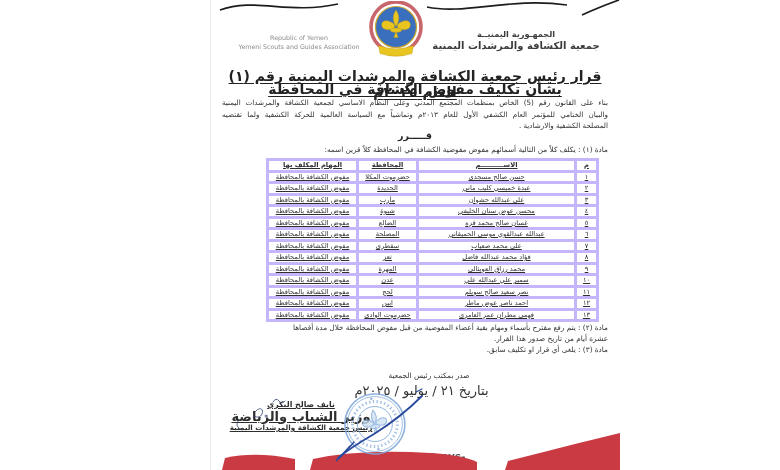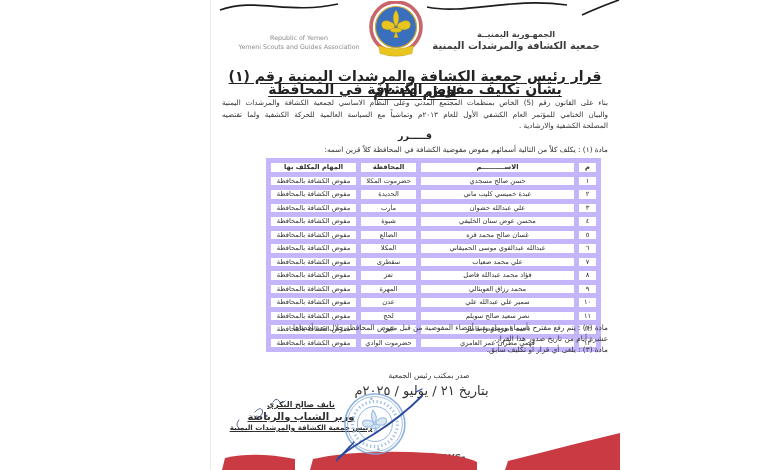--- a/index.html
+++ b/index.html
@@ -24,31 +24,31 @@
 
   .preamble{left:222px;top:97px;width:386px;font-size:7.2px;line-height:11.5px;color:#333;text-align:right;}
   .preamble .just{text-align:justify;text-align-last:justify;}
   .decision{left:210px;top:130px;width:410px;font-size:9.5px;font-weight:bold;color:#222;letter-spacing:1px;}
   .article{left:222px;width:386px;font-size:7.3px;color:#333;line-height:10px;}
   .a1{top:145px;} .a2l1{top:323px;} .a2l2{top:334px;} .a3{top:345px;} .a4{top:356px;}
 
   
   table.roster{position:absolute;left:266px;top:158px;width:330px;border-collapse:collapse;
     table-layout:fixed;direction:rtl;font-size:6.7px;color:#2f2f2f;}
-  table.roster th,table.roster td{border:5px solid #c4b5fd;padding:0 2px;height:9.6px;
-    line-height:8.5px;text-align:center;overflow:hidden;white-space:nowrap;font-weight:normal;}
+  table.roster th,table.roster td{border:3px solid #c4b5fd;padding:0 2px;height:9.6px;
+    line-height:8.5px;text-align:center;overflow:hidden;white-space:nowrap;font-weight:normal;text-decoration:underline;}
   table.roster th{font-weight:bold;height:10.5px;}
   col.c-num{width:22px;} col.c-name{width:158px;} col.c-gov{width:60px;} col.c-task{width:90px;}
 
   
   .issued1{left:224px;top:371px;width:410px;font-size:7.4px;color:#333;}
   .issued2{left:210px;top:383px;width:410px;font-size:13px;color:#333;padding-left:13px;}
   .sig-block{left:215px;top:399px;width:172px;text-align:center;font-weight:bold;color:#2e2e2e;text-decoration:underline;}
   .sig-block .s1{font-size:7.8px;line-height:11.5px;}
-  .sig-block .s2{font-size:10px;line-height:11.5px;}
+  .sig-block .s2{font-size:13px;line-height:11.5px;}
   .sig-block .s3{font-size:7.2px;line-height:11.5px;}
   .stamp{left:331px;top:389px;z-index:5;transform:rotate(-8deg);opacity:.88;}
   .pen{left:298px;top:386px;z-index:6;}
   .scribble{left:233px;top:394px;z-index:6;}
   .email{left:328px;top:451px;width:150px;text-align:center;font-size:10px;font-weight:600;
     color:#555;direction:ltr;letter-spacing:.2px;}
   .ribbons{left:210px;top:428px;z-index:2;}
   .swooshes{left:210px;top:0;z-index:1;}
 </style>
 </head>
@@ -141,21 +141,21 @@
         </tr>
         <tr>
           <td>٥</td>
           <td>غسان صالح محمد قزه</td>
           <td>الضالع</td>
           <td>مفوض الكشافة بالمحافظة</td>
         </tr>
         <tr>
           <td>٦</td>
           <td>عبدالله عبدالقوي موسى الحميقاني</td>
-          <td>المكلا</td>
+          <td>المصلحة</td>
           <td>مفوض الكشافة بالمحافظة</td>
         </tr>
         <tr>
           <td>٧</td>
           <td>علي محمد صعياب</td>
           <td>سقطرى</td>
           <td>مفوض الكشافة بالمحافظة</td>
         </tr>
         <tr>
           <td>٨</td>

